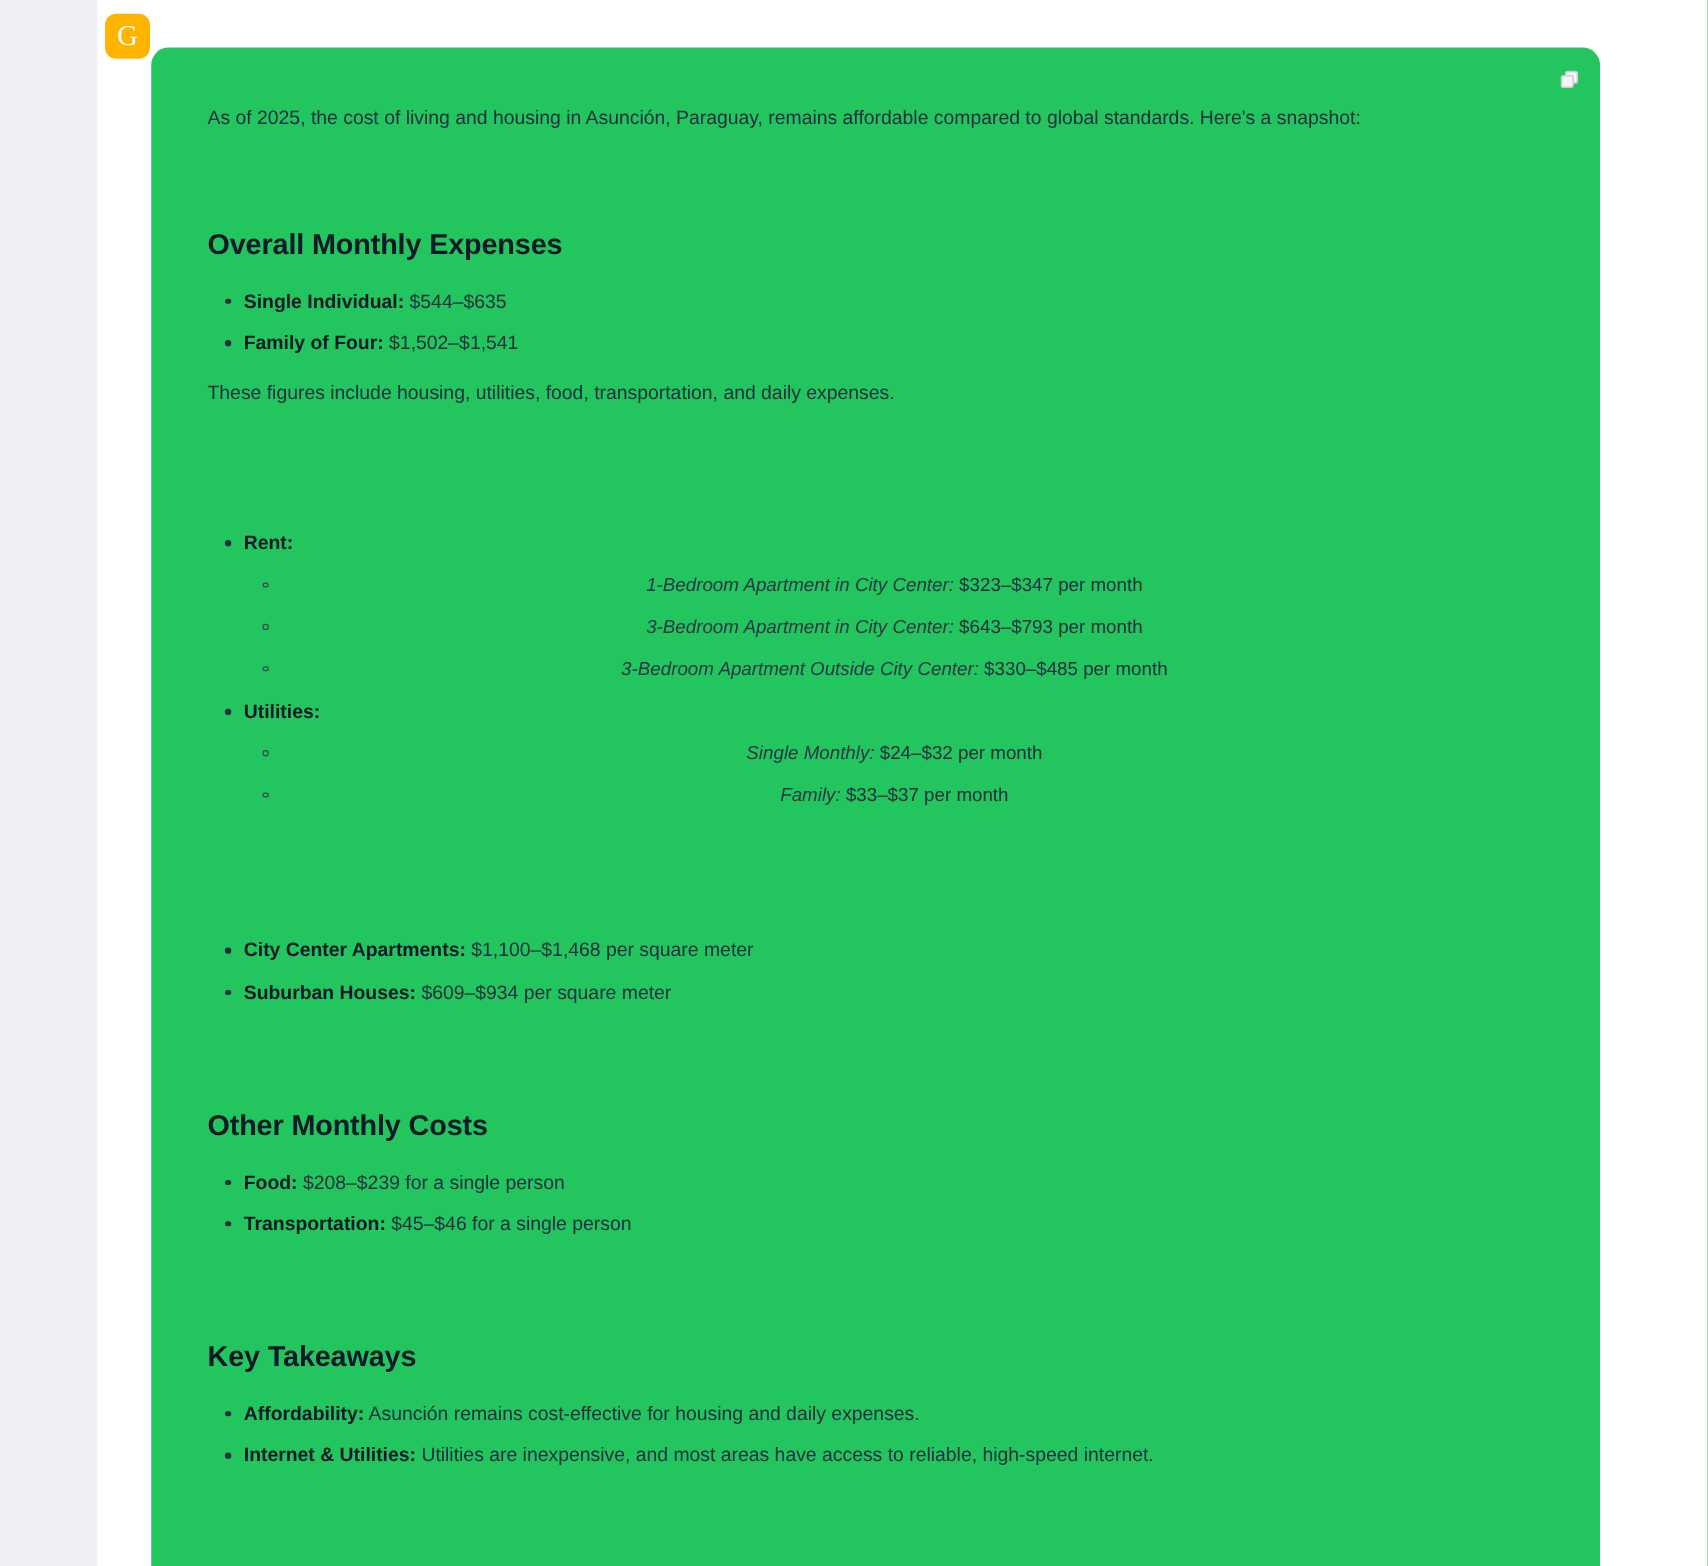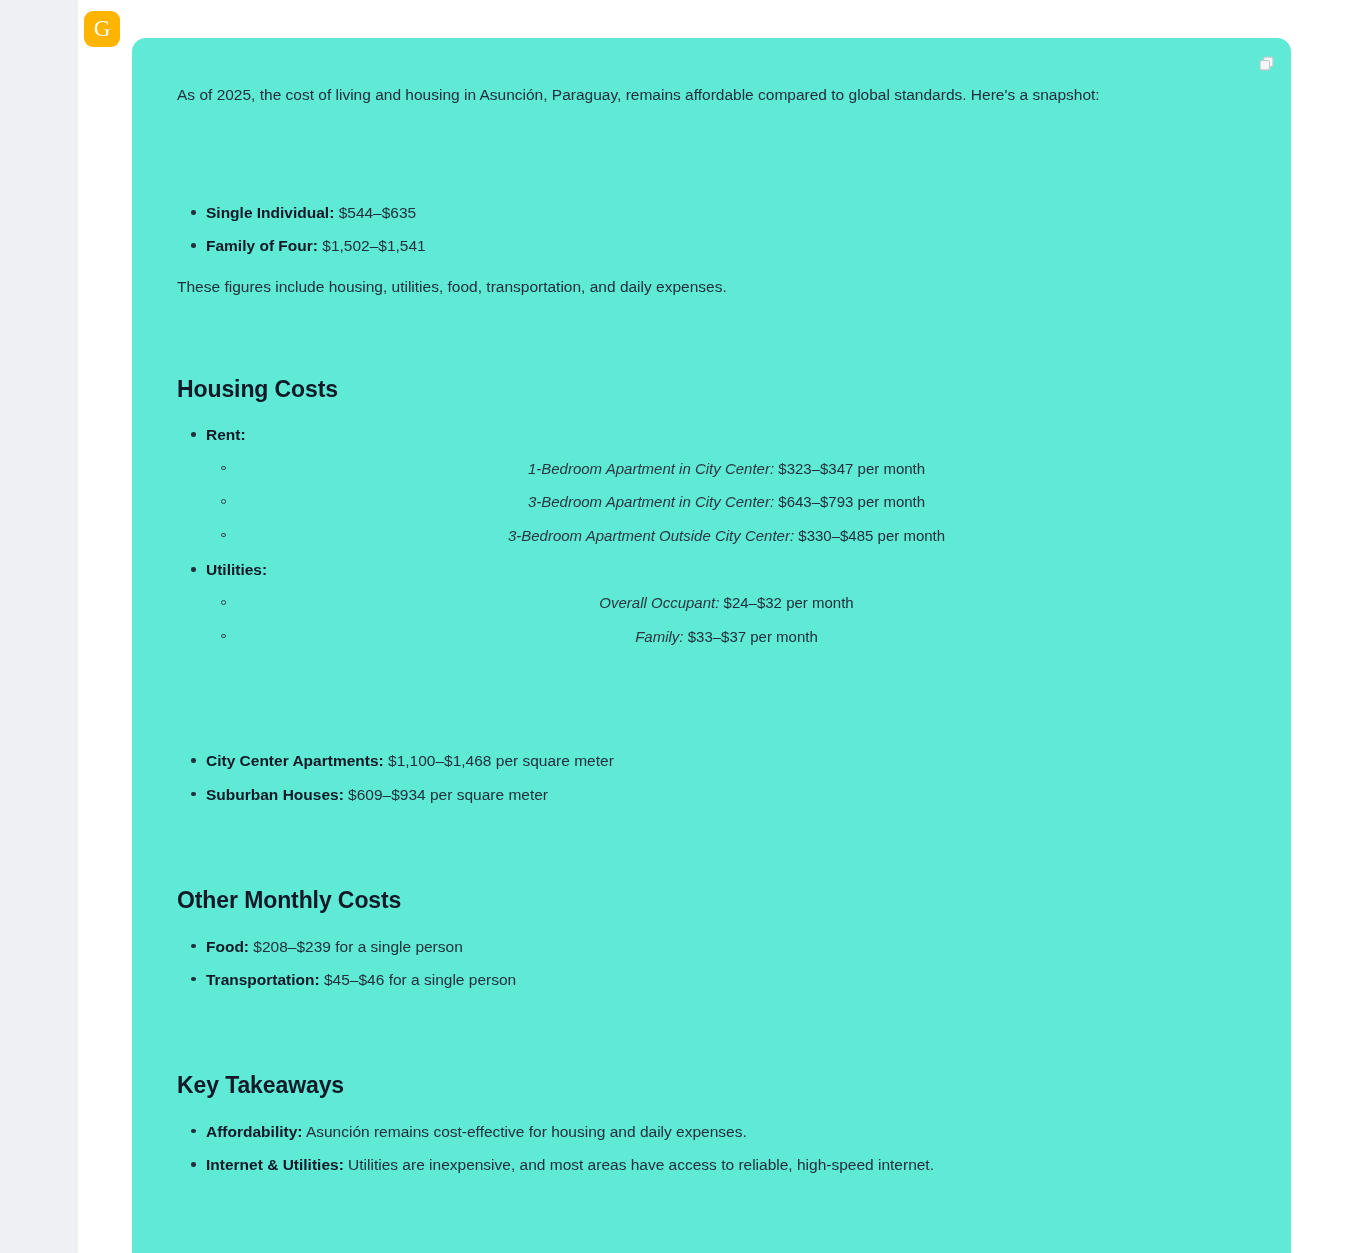--- a/index.html
+++ b/index.html
@@ -27,25 +27,25 @@
   .white-strip {
     position: absolute;
     left: 78px; top: 0;
     width: 38px; height: 1253px;
     background: #ffffff;
   }
 
   
   .message-card {
     position: absolute;
-    left: 132px;
+    left: 121px;
     top: 38px;
     width: 1159px;
     height: 1215px;
-    background: #5eead4;
+    background: #22c55e;
     border-top-left-radius: 14px;
     border-top-right-radius: 14px;
     box-sizing: border-box;
   }
 
   
   .logo-badge {
     position: absolute;
     left: 84px;
     top: 11px;
@@ -181,36 +181,36 @@
       <rect x="2.5" y="6.5" width="11" height="11" rx="2" stroke="#c9cdd1" stroke-width="1.4" fill="#f5f6f7"></rect>
     </svg>
   </div>
 
   <div class="content">
 
     <p>As of 2025, the cost of living and housing in Asunción, Paraguay, remains affordable compared to global standards. Here's a snapshot:</p>
 
     <div class="sec-gap-1"></div>
 
+    <h3>Overall Monthly Expenses</h3>
     <div class="after-head"></div>
     <ul class="lvl1">
       <li>
         <span class="lbl-b">Single Individual:</span>
         <span>$544–$635</span>
       </li>
       <li>
         <span class="lbl-b">Family of Four:</span>
         <span>$1,502–$1,541</span>
       </li>
     </ul>
     <p class="note">These figures include housing, utilities, food, transportation, and daily expenses.</p>
 
     <div class="sec-gap"></div>
 
-    <h3>Housing Costs</h3>
     <div class="after-head"></div>
     <ul class="lvl1">
       <li>
         <span class="lbl-b">Rent:</span>
         <ul class="lvl2">
           <li>
             <span class="lbl-i">1-Bedroom Apartment in City Center:</span>
             <span>$323–$347 per month</span>
           </li>
           <li>
@@ -220,21 +220,21 @@
           <li>
             <span class="lbl-i">3-Bedroom Apartment Outside City Center:</span>
             <span>$330–$485 per month</span>
           </li>
         </ul>
       </li>
       <li>
         <span class="lbl-b">Utilities:</span>
         <ul class="lvl2">
           <li>
-            <span class="lbl-i">Overall Occupant:</span>
+            <span class="lbl-i">Single Monthly:</span>
             <span>$24–$32 per month</span>
           </li>
           <li>
             <span class="lbl-i">Family:</span>
             <span>$33–$37 per month</span>
           </li>
         </ul>
       </li>
     </ul>
 

